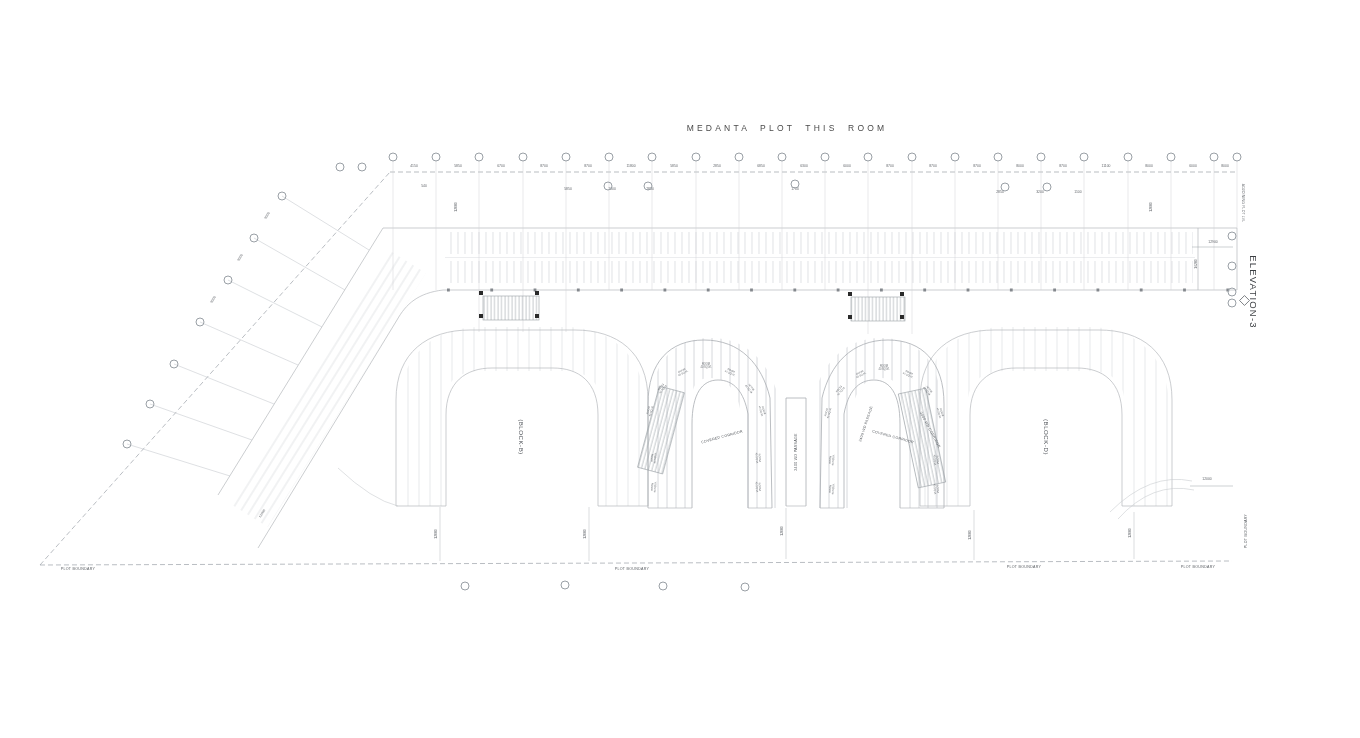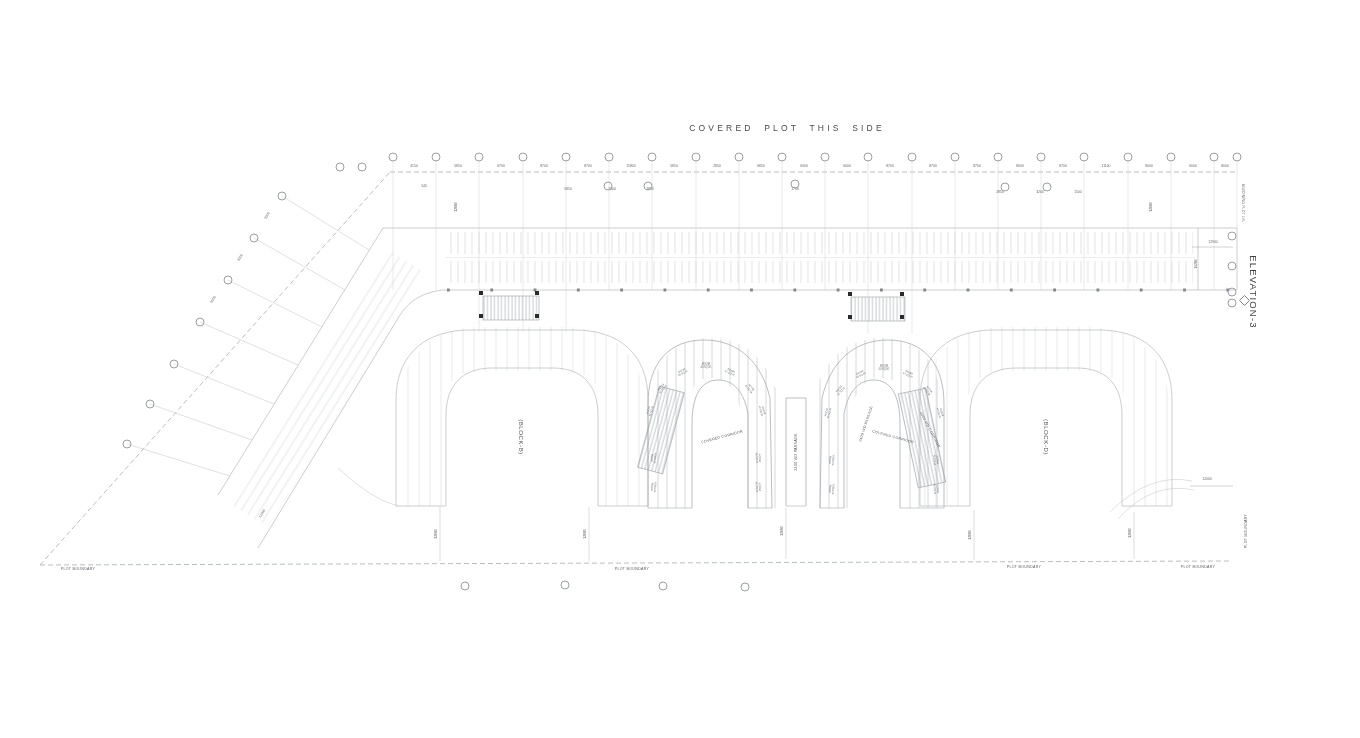--- a/index.html
+++ b/index.html
@@ -295,19 +295,19 @@
       <div class="ann bubble" style="left: 200px; top: 322px; transform: translate(-50%, -50%) rotate(0deg);"></div>
       <div class="ann bubble" style="left: 174px; top: 364px; transform: translate(-50%, -50%) rotate(0deg);"></div>
       <div class="ann bubble" style="left: 150px; top: 404px; transform: translate(-50%, -50%) rotate(0deg);"></div>
       <div class="ann bubble" style="left: 127px; top: 444px; transform: translate(-50%, -50%) rotate(0deg);"></div>
       <div class="ann bubble" style="left: 465px; top: 586px; transform: translate(-50%, -50%) rotate(0deg);"></div>
       <div class="ann bubble" style="left: 565px; top: 585px; transform: translate(-50%, -50%) rotate(0deg);"></div>
       <div class="ann bubble" style="left: 663px; top: 586px; transform: translate(-50%, -50%) rotate(0deg);"></div>
       <div class="ann bubble" style="left: 745px; top: 587px; transform: translate(-50%, -50%) rotate(0deg);"></div>
     </div>
 
-  <div class="static-label title" style="left:787px;top:128px;">COVERED PLOT THIS SIDE</div>
+  <div class="static-label title" style="left:787px;top:128px;">MEDANTA PLOT THIS ROOM</div>
   <div class="static-label elev" style="left:1253px;top:292px;">ELEVATION-3</div>
   <div class="static-label adjoin" style="left:1243px;top:203px;">ADJOINING PLOT LVL</div>
   <div class="static-label block-lbl" style="left:521px;top:437px;">(BLOCK-B)</div>
   <div class="static-label block-lbl" style="left:1046px;top:437px;">(BLOCK-D)</div>
 
 </div>
 
 </body></html>

